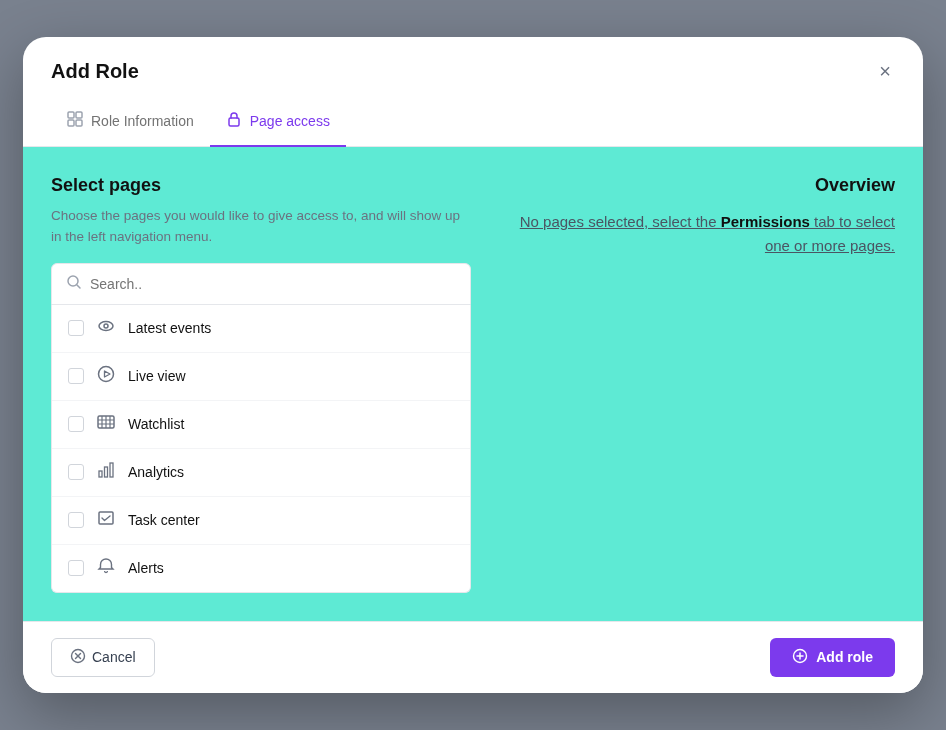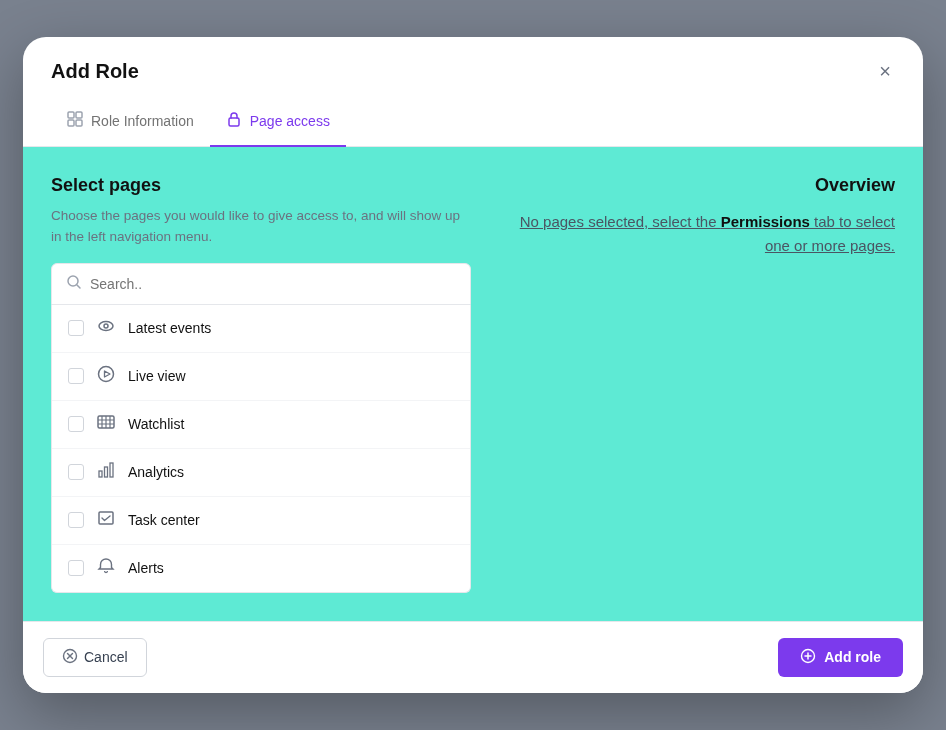--- a/index.html
+++ b/index.html
@@ -176,21 +176,21 @@
       text-decoration: underline;
     }
     .overview-text strong {
       font-weight: 600;
       color: #111;
     }
     .modal-footer {
       display: flex;
       align-items: center;
       justify-content: space-between;
-      padding: 16px 20px;
+      padding: 16px 28px;
       border-top: 1px solid #e5e7eb;
       background: #fff;
     }
     .cancel-btn {
       display: flex;
       align-items: center;
       gap: 6px;
       padding: 9px 18px;
       border: 1.5px solid #d1d5db;
       border-radius: 6px;

